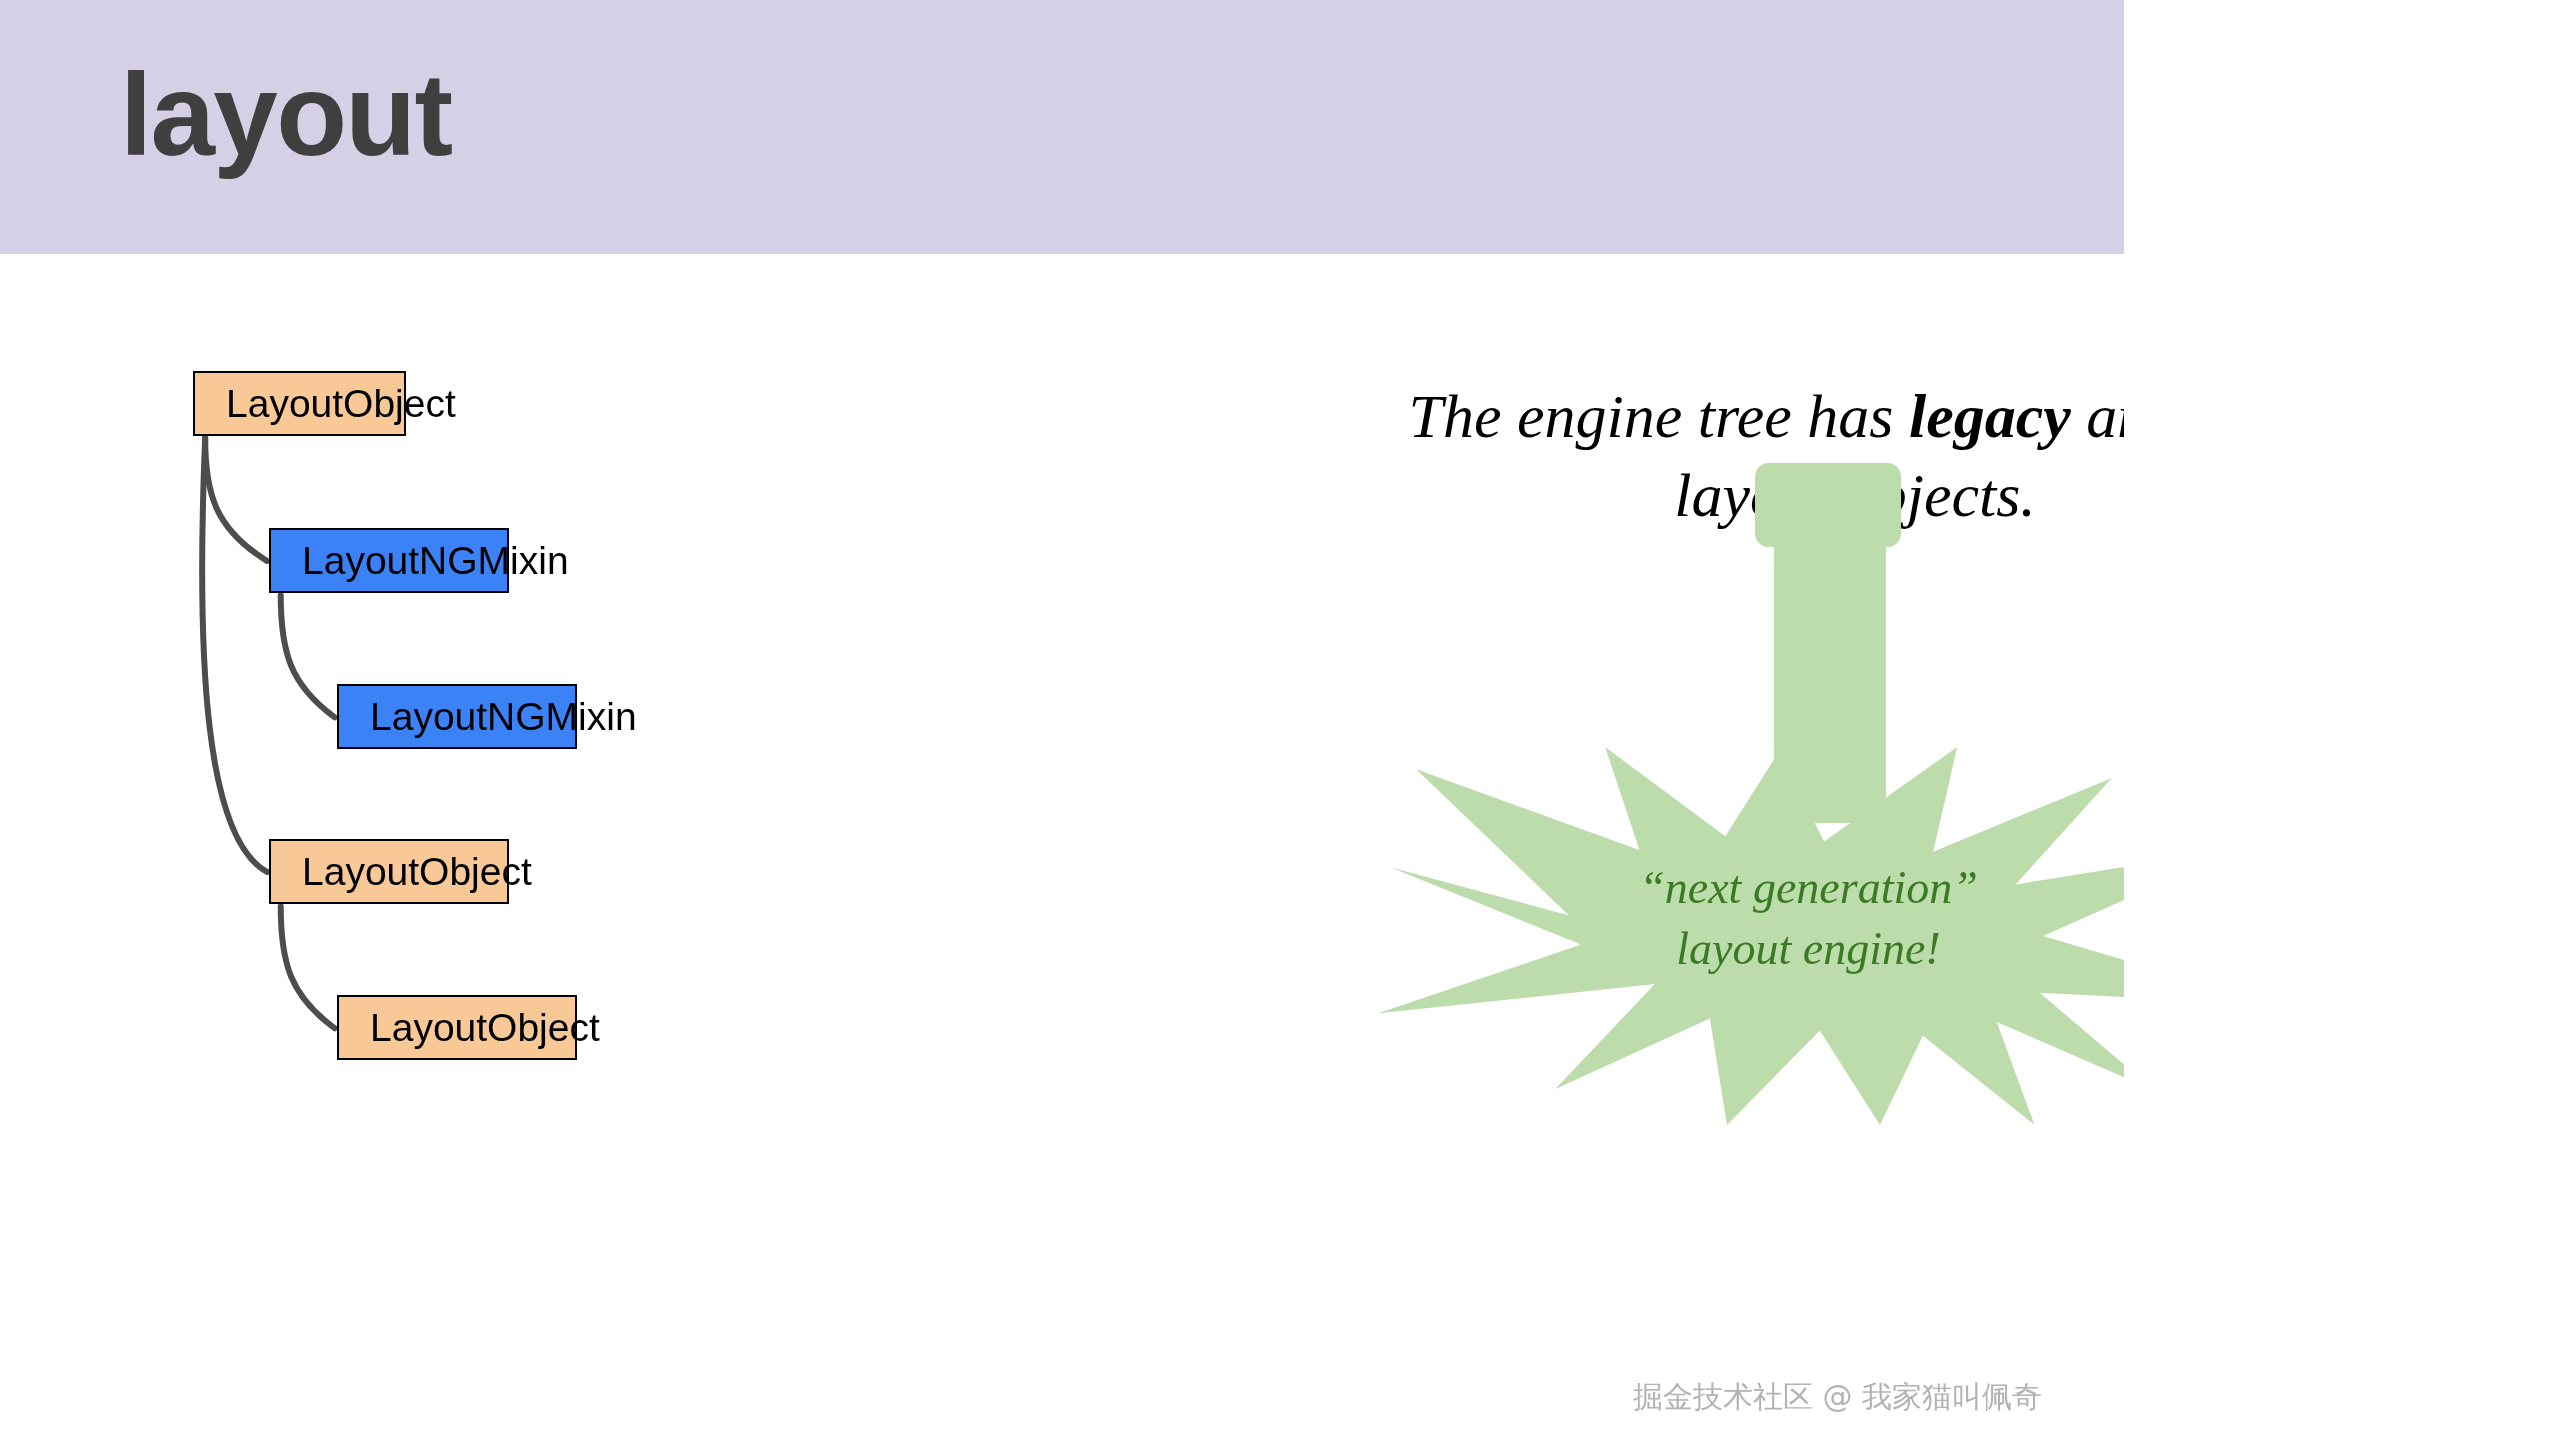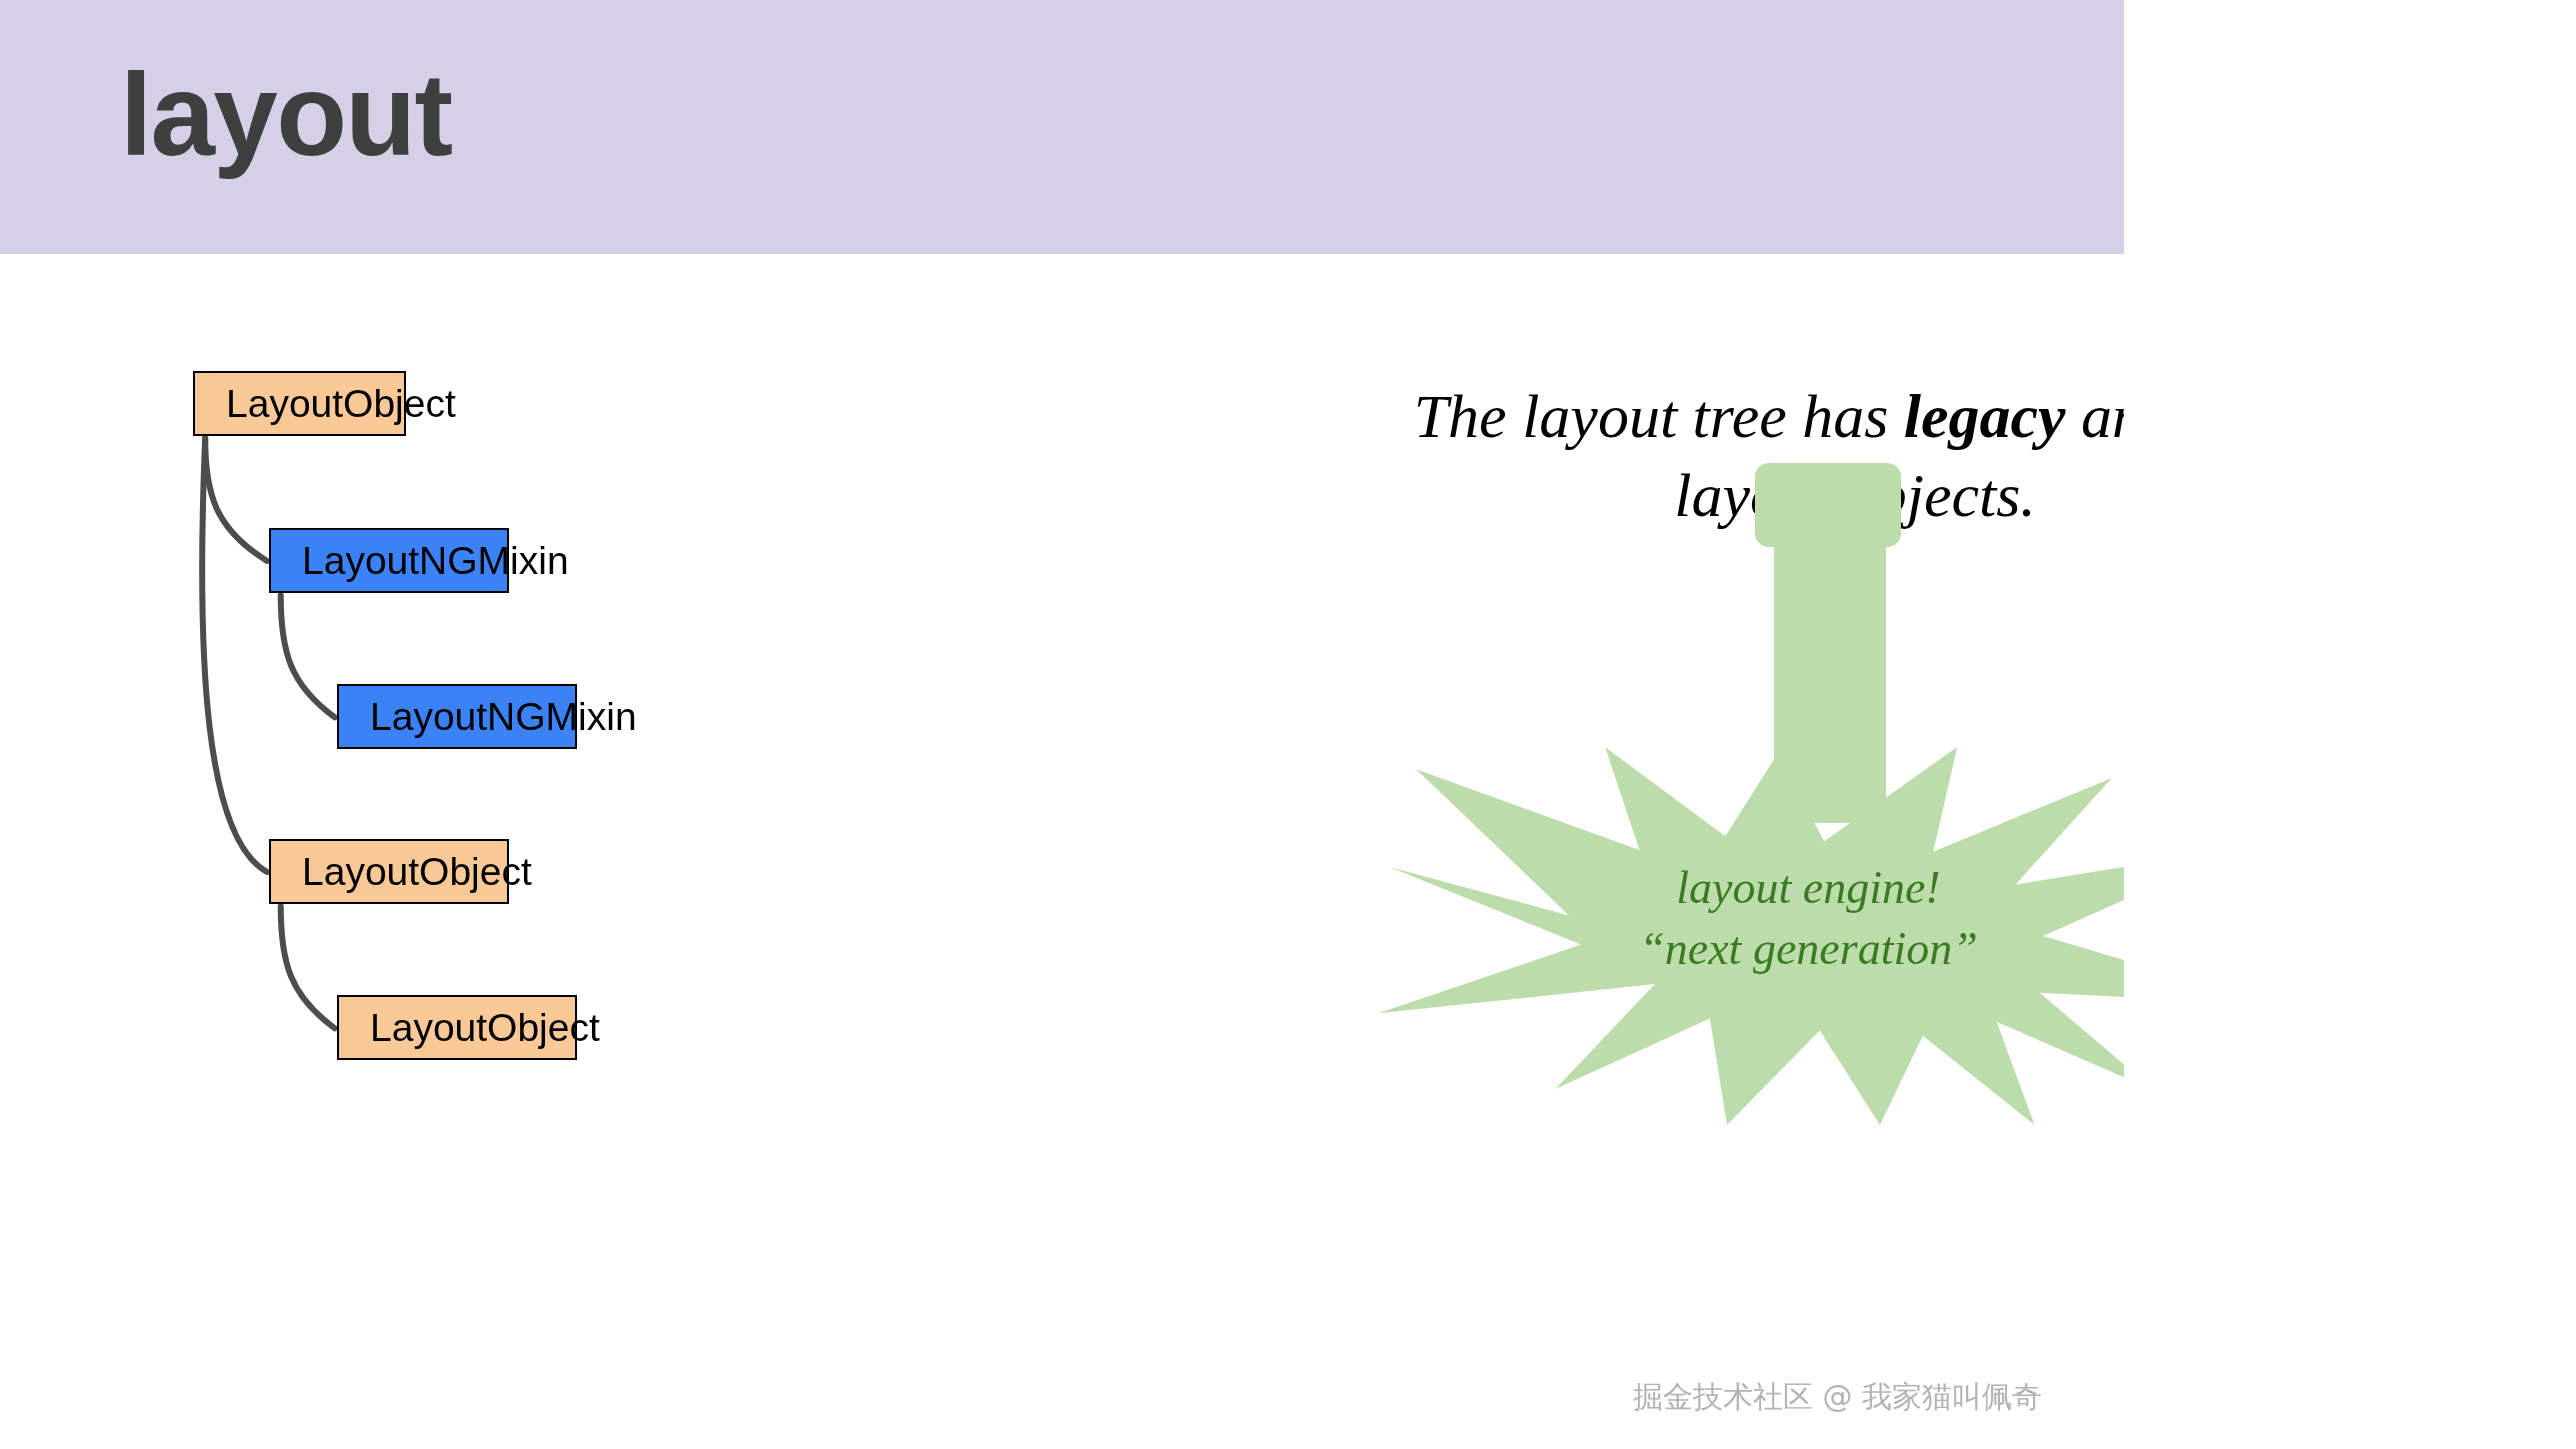--- a/index.html
+++ b/index.html
@@ -190,21 +190,21 @@
       <span>LayoutObject</span>
     </div>
   </div>
 
   <div id="callout">
 
     <div id="ng-band"></div>
     <div id="ng-stem"></div>
 
     <div id="caption">
-      <span>The layout tree has </span><span class="bold-word">legacy</span><span> and </span><span class="ng-chip">NG</span><span> layout objects.</span>
+      <span>The engine tree has </span><span class="bold-word">legacy</span><span> and </span><span class="ng-chip">NG</span><span> layout objects.</span>
     </div>
 
     <svg id="starburst" viewBox="0 0 1070 440" preserveAspectRatio="none">
       <polygon fill="#bcdcab" stroke="none" points="
           40,140
           248,196
           70,26
           330,120
           290,0
           430,104
@@ -227,21 +227,21 @@
           432,440
           412,316
           232,398
           348,276
           26,310
           262,230
         "></polygon>
     </svg>
 
     <div id="burst-text">
+      <div>“next generation”</div>
       <div>layout engine!</div>
-      <div>“next generation”</div>
     </div>
   </div>
 
   <div id="watermark">掘金技术社区 @ 我家猫叫佩奇</div>
 
 </div>
 
 
 </body></html>

